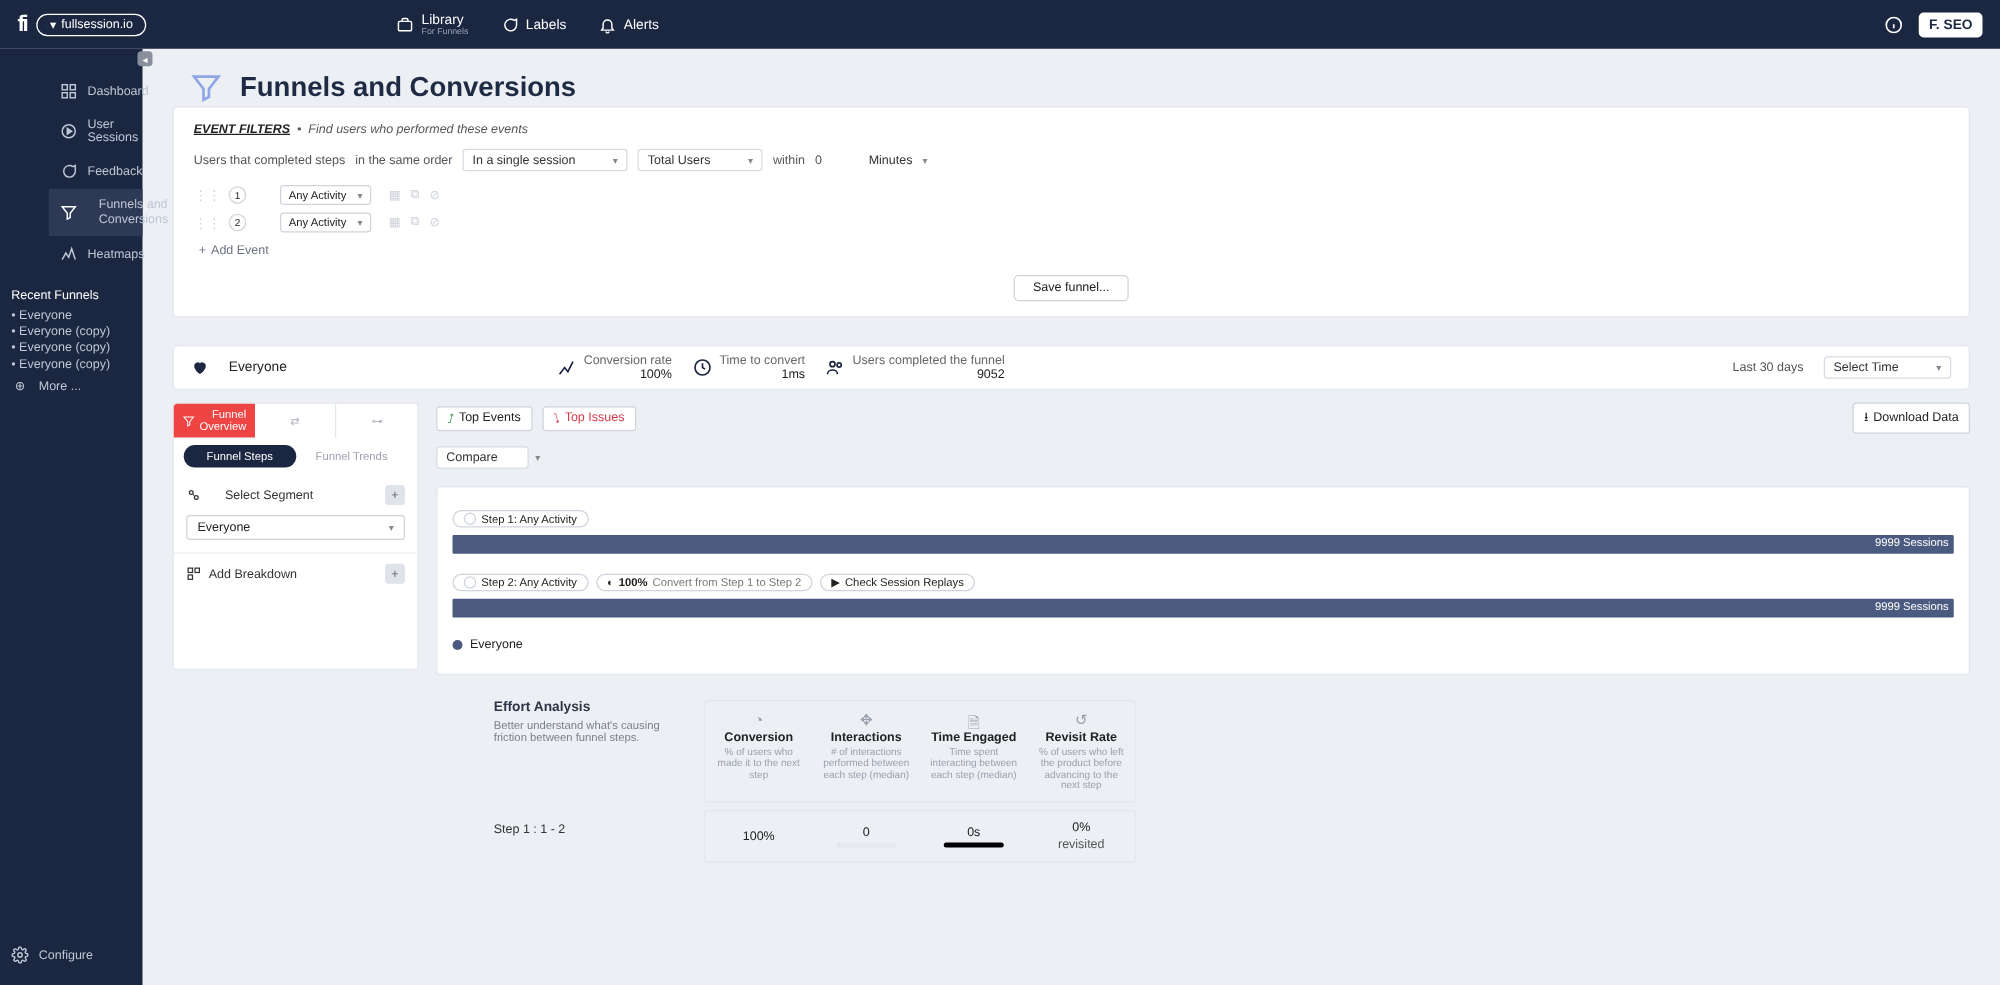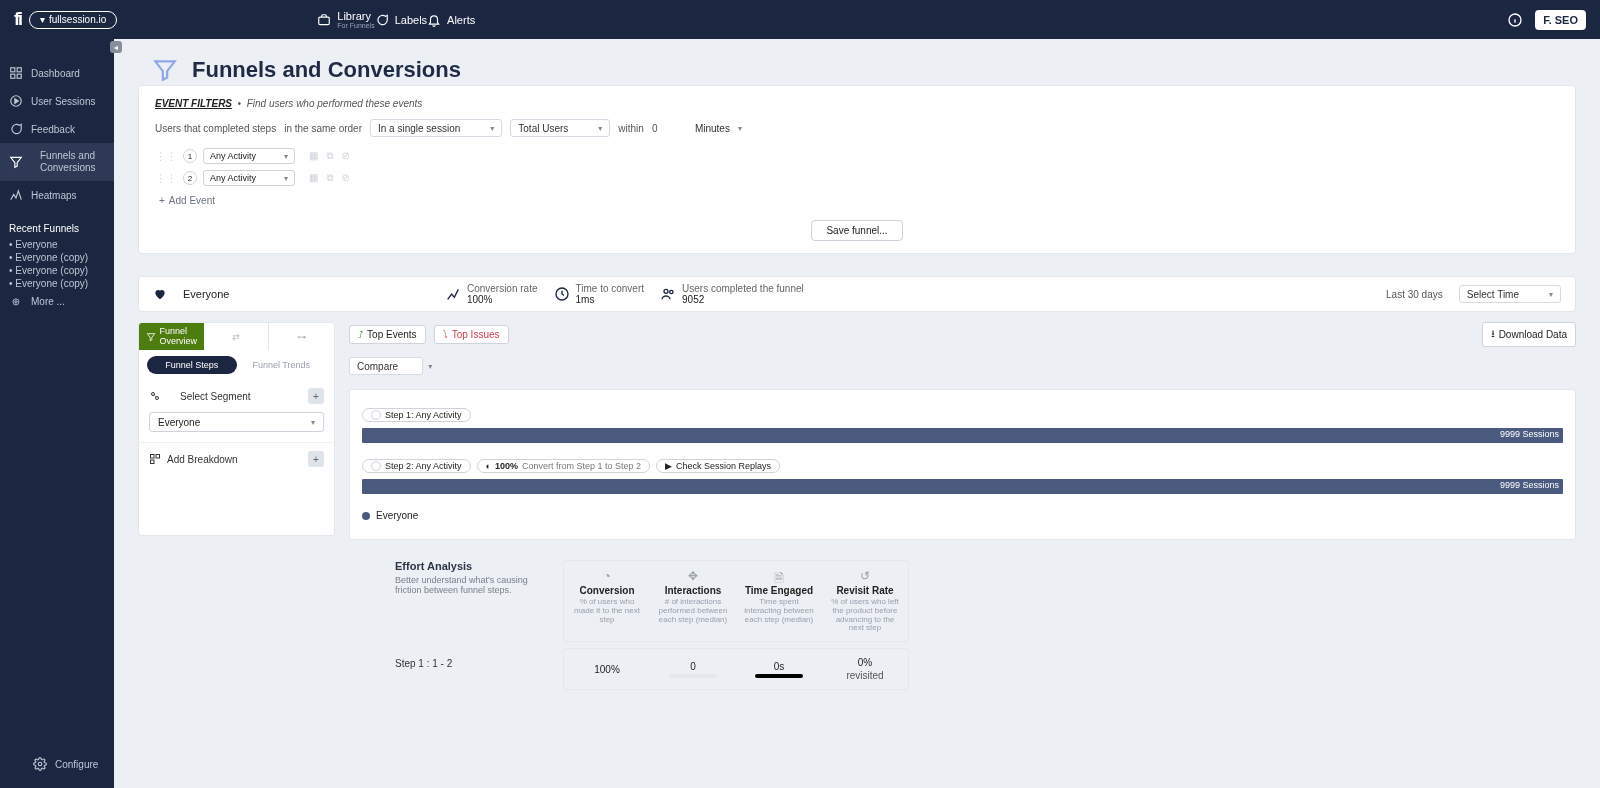--- a/index.html
+++ b/index.html
@@ -1,76 +1,76 @@
 <!DOCTYPE html>
 <html><head>
 <meta charset="utf-8">
 <style>
  *{box-sizing:border-box;font-family:Arial,Helvetica,sans-serif;}
  body{margin:0;background:#eceff4;color:#222;font-size:11px;}
  
  .topbar{height:39px;background:#1b2641;display:flex;align-items:center;padding:0 14px;color:#fff;}
  .logo{font-weight:bold;font-size:18px;letter-spacing:-2px;margin-right:8px;}
  .org-pill{border:1px solid #fff;border-radius:12px;padding:2px 10px;display:flex;align-items:center;gap:4px;font-size:10px;height:18px;}
- .top-nav{display:flex;margin-left:200px;}
+ .top-nav{display:flex;gap:26px;margin-left:200px;}
  .top-nav .item{display:flex;align-items:center;gap:6px;font-size:11px;}
  .top-right{margin-left:auto;display:flex;align-items:center;gap:12px;}
  .user-btn{background:#fff;color:#1b2641;border-radius:4px;padding:4px 8px;font-weight:bold;font-size:11px;}
  
  .layout{display:flex;height:calc(100vh - 39px);}
  .sidebar{width:114px;background:#1b2641;color:#bfc6d4;font-size:10px;position:relative;}
  .collapse-tab{position:absolute;right:-8px;top:2px;background:#888f9c;color:#fff;border-radius:3px;width:12px;height:12px;font-size:8px;display:flex;align-items:center;justify-content:center;}
- .nav-list{padding-top:20px;}
+ .nav-list{padding-top:20px;padding-left:39px;}
  .nav-item{display:flex;align-items:center;gap:8px;padding:7px 9px;cursor:pointer;}
  .nav-item.active{background:#2e3a55;}
  .nav-sub{padding-left:9px;line-height:1.2;}
  .nav-icon{width:14px;height:14px;flex:none;display:flex;align-items:center;justify-content:center;}
  .sb-sec{padding:14px 9px 4px;color:#fff;font-size:10px;}
  .recent li{list-style:none;padding:1px 0;}
  .recent{padding:0 9px;margin:0;}
  .recent li::before{content:"• ";}
- .sidebar-bot{position:absolute;bottom:10px;left:0;width:100%;padding-left:24px;}
+ .sidebar-bot{position:absolute;bottom:10px;left:0;width:100%;}
  
  .main{flex:1;overflow:auto;padding:0 24px 24px;}
  .page-head{display:flex;align-items:center;gap:14px;padding:18px 0 2px 14px;}
  .page-title{font-size:22px;font-weight:800;color:#1f2a44;}
  .card{background:#fff;border:1px solid #e3e6ec;border-radius:4px;}
  
  .filters{padding:12px 16px;}
  .f-header{font-size:10px;color:#555;font-style:italic;}
  .f-header b{color:#222;text-decoration:underline;}
  .f-row{display:flex;align-items:center;gap:8px;margin-top:10px;font-size:10px;color:#555;}
  .sel{border:1px solid #d6dae2;border-radius:3px;background:#fff;height:18px;display:flex;align-items:center;padding:0 7px;gap:30px;font-size:10px;color:#333;}
  .sel.sm{gap:8px;}
  .caret{font-size:8px;color:#888;}
  .step-list{margin-top:8px;}
  .step-row{display:flex;align-items:center;gap:6px;height:22px;}
  .grip{color:#cfd3db;}
  .step-num{border:1px solid #cfd3db;border-radius:50%;width:14px;height:14px;display:flex;align-items:center;justify-content:center;font-size:8px;}
- .step-sel{border:1px solid #cfd3db;border-radius:3px;height:16px;width:92px;display:flex;align-items:center;justify-content:space-between;padding:0 6px;font-size:9px;}
+ .step-sel{border:1px solid #cfd3db;border-radius:3px;height:16px;width:73px;display:flex;align-items:center;justify-content:space-between;padding:0 6px;font-size:9px;margin-left:21px;}
  .row-icons{margin-left:8px;display:flex;gap:8px;color:#cfd3db;font-size:10px;}
  .add-event{color:#6b7280;font-size:10px;margin:6px 0 0 4px;display:flex;align-items:center;gap:4px;}
  .save-row{display:flex;justify-content:center;margin-top:14px;}
  .btn{border:1px solid #cfd3db;background:#fff;border-radius:4px;padding:4px 14px;font-size:10px;}
  
  .summary{display:flex;align-items:center;padding:6px 14px;gap:16px;margin-top:22px;}
  .heart{color:#1b2641;}
  .summary .stat{display:flex;align-items:center;gap:6px;}
  .stat-icon{width:16px;height:16px;display:flex;align-items:center;justify-content:center;color:#1b2641;}
- .stat-txt{line-height:1.1;font-size:10px;}
+ .stat-txt{line-height:1.1;font-size:10px;text-align:right;}
  .stat-txt .t{color:#666;}
  .stat-txt .v{font-size:10px;}
  .spacer{flex:1;}
  
  .body-cols{display:flex;gap:14px;margin-top:10px;align-items:flex-start;}
  
  .panel{width:197px;border:1px solid #e3e6ec;border-radius:3px;background:#fff;}
  .panel-tabs{display:flex;height:27px;}
  .ptab{flex:1;display:flex;align-items:center;justify-content:center;font-size:9px;color:#aeb3bd;border-right:1px solid #e3e6ec;}
- .ptab.active{background:#4d7c0f;color:#fff;border-radius:3px 0 0 0;line-height:1.05;border:none;}
+ .ptab.active{background:#ef4444;color:#fff;border-radius:3px 0 0 0;line-height:1.05;border:none;text-align:right;}
  .ptab:last-child{border-right:none;}
  .pill-row{display:flex;gap:0;padding:6px 8px;}
  .pill{flex:1;font-size:9px;text-align:center;padding:4px 0;border-radius:10px;}
  .pill.active{background:#1b2641;color:#fff;}
  .pill.in{color:#9aa0ad;}
  .seg{display:flex;align-items:center;justify-content:space-between;padding:8px 10px;font-size:10px;color:#333;}
  .seg .plus{width:16px;height:16px;background:#dfe3ea;border-radius:3px;display:flex;align-items:center;justify-content:center;color:#666;}
  .seg-sel{margin:0 10px 10px;border:1px solid #cfd3db;border-radius:3px;height:20px;display:flex;align-items:center;justify-content:space-between;padding:0 8px;font-size:10px;}
  
  .rcol{flex:1;}

